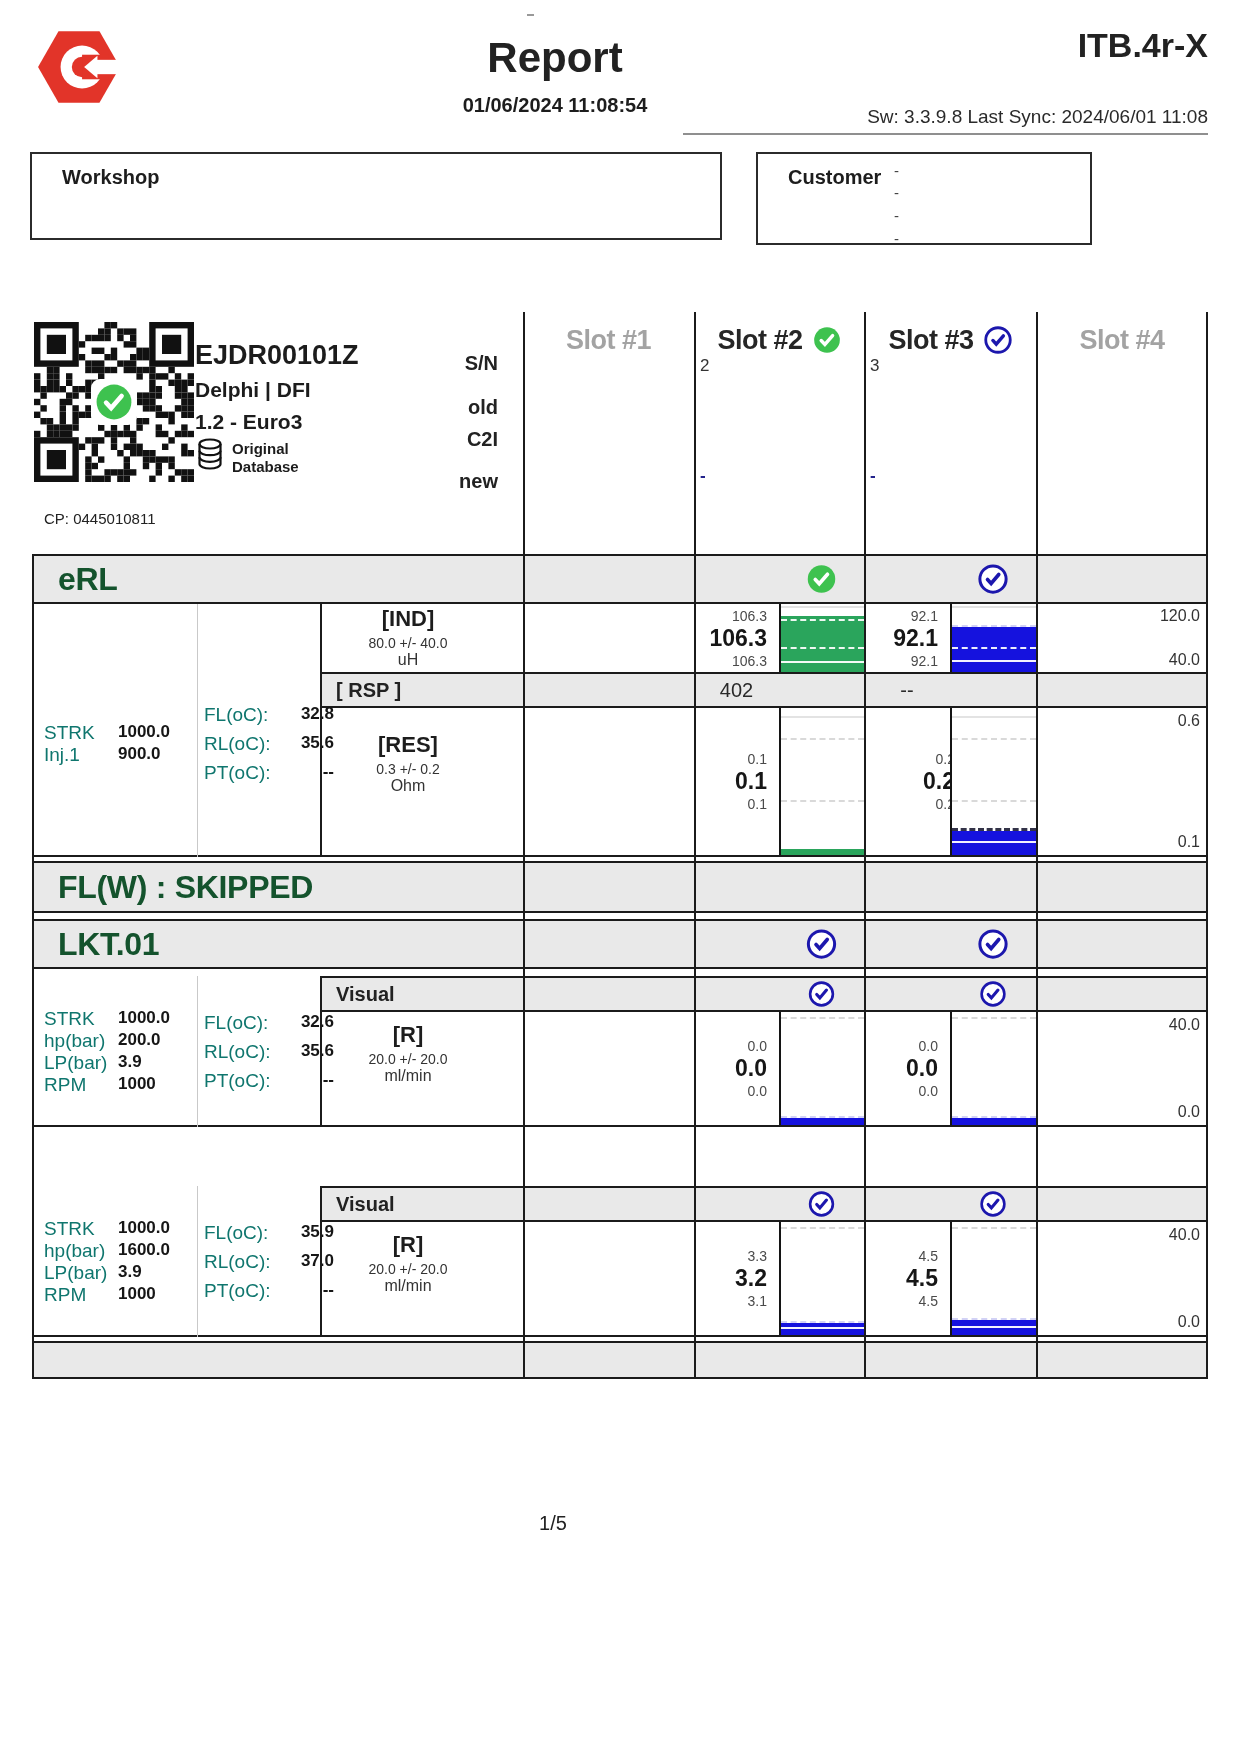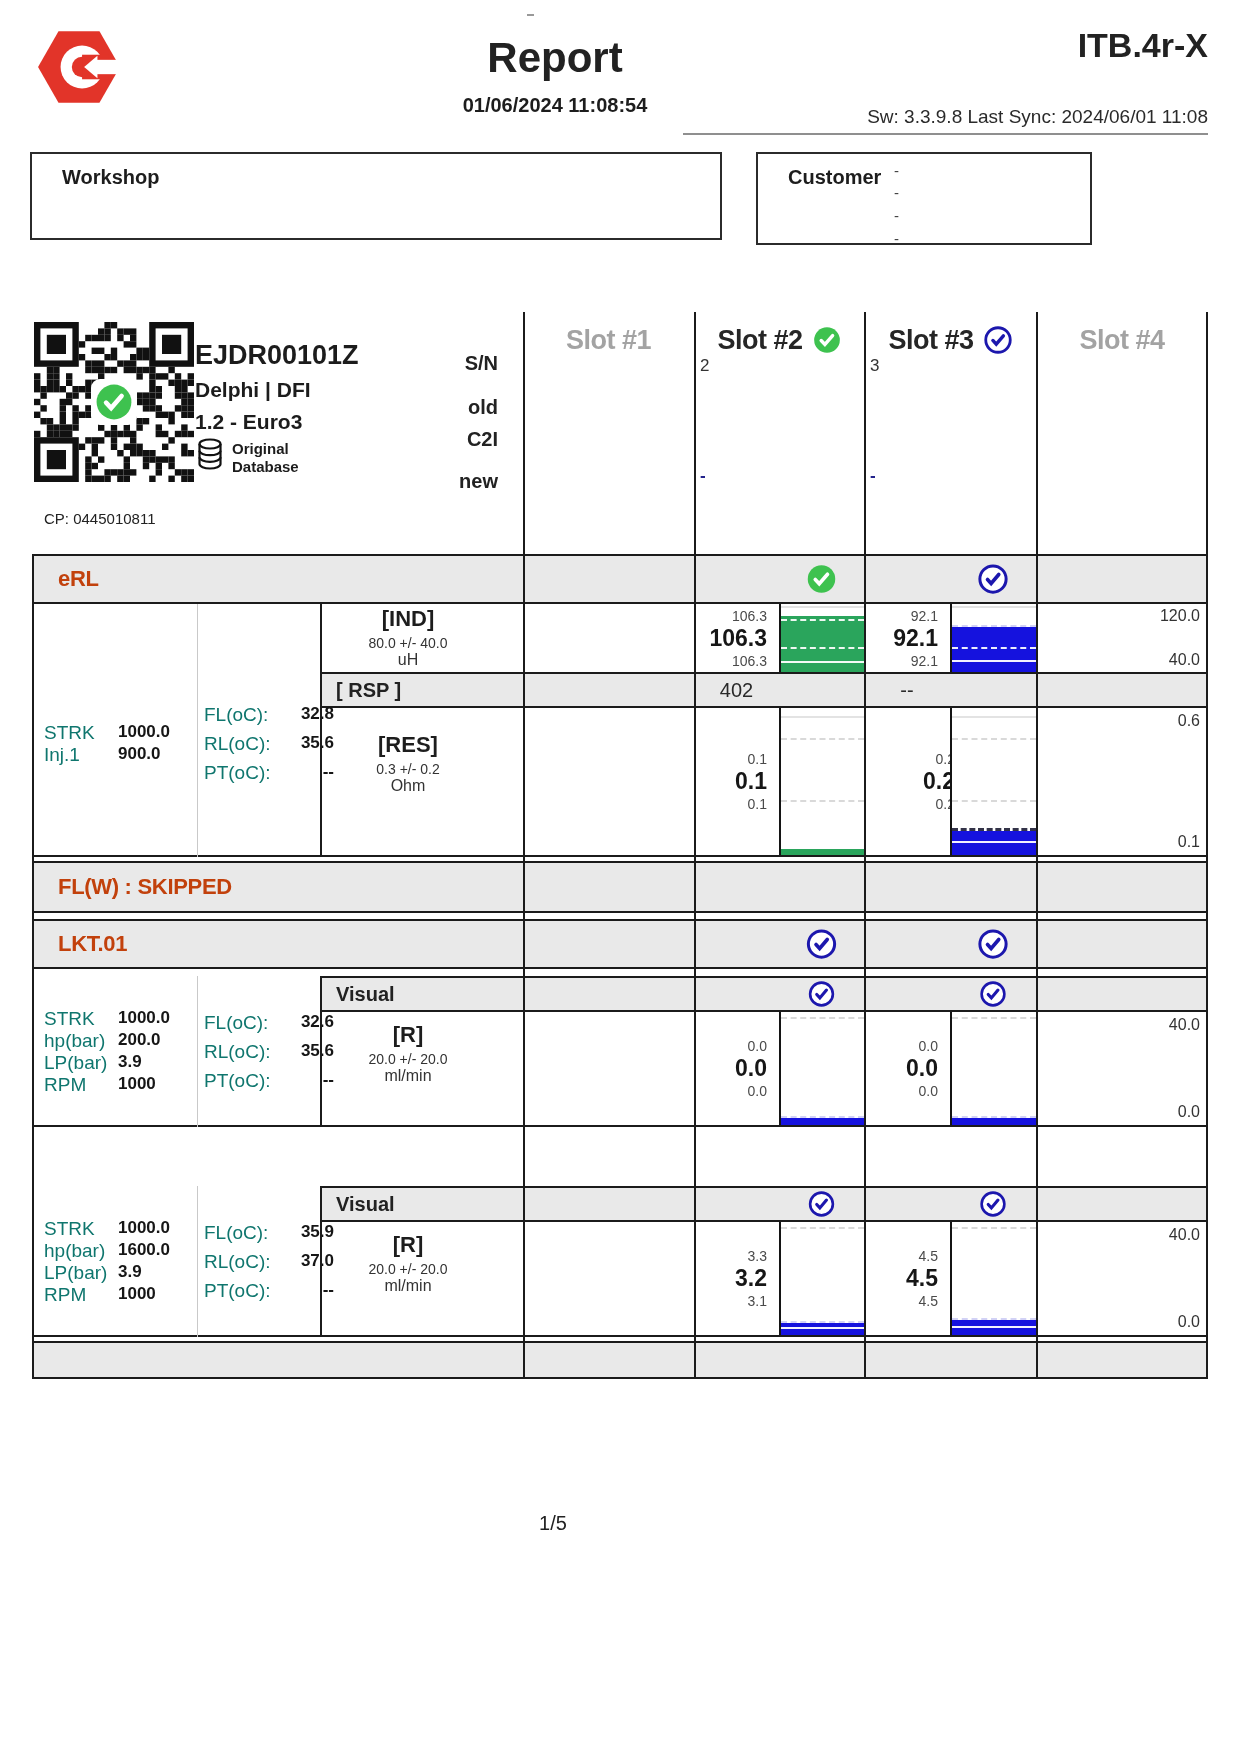--- a/index.html
+++ b/index.html
@@ -3,21 +3,21 @@
 <meta charset="utf-8">
 <style>
   html,body{margin:0;padding:0;background:#fff;}
   .page{position:relative;width:1240px;height:1754px;background:#fff;overflow:hidden;
         font-family:"Liberation Sans",sans-serif;color:#222;}
   .abs{position:absolute;}
   .b{font-weight:bold;}
   .tbl{position:absolute;left:32px;top:312px;width:1176px;height:1067px;}
   .row{position:absolute;left:0;width:100%;box-sizing:border-box;}
   .band{position:absolute;background:#e9e9e9;border-top:2px solid #1b1b1b;border-bottom:2px solid #1b1b1b;box-sizing:border-box;}
-  .bandtitle{position:absolute;left:26px;top:50%;transform:translateY(-50%);font-size:22px;font-weight:bold;color:#c2410c;letter-spacing:-0.3px;}
+  .bandtitle{position:absolute;left:26px;top:50%;transform:translateY(-50%);font-size:32px;font-weight:bold;color:#14532d;letter-spacing:-0.3px;}
   .vline{position:absolute;width:2px;background:#1b1b1b;}
   .vlight{position:absolute;width:1px;background:#c9c9c9;}
   .slotcell{position:absolute;top:10px;height:36px;display:flex;align-items:center;justify-content:center;gap:10px;}
   .slotlabel{font-size:27px;font-weight:bold;letter-spacing:-0.5px;}
   .gray{color:#a3a3a3;}
   .dark{color:#262626;}
   .chk{display:inline-flex;}
   .chk svg{width:100%;height:100%;}
   .bandchk{position:absolute;top:50%;transform:translateY(-50%);display:flex;justify-content:center;}
   .track{position:absolute;top:0;bottom:0;border-left:2px solid #141414;box-sizing:border-box;background:#fff;}

